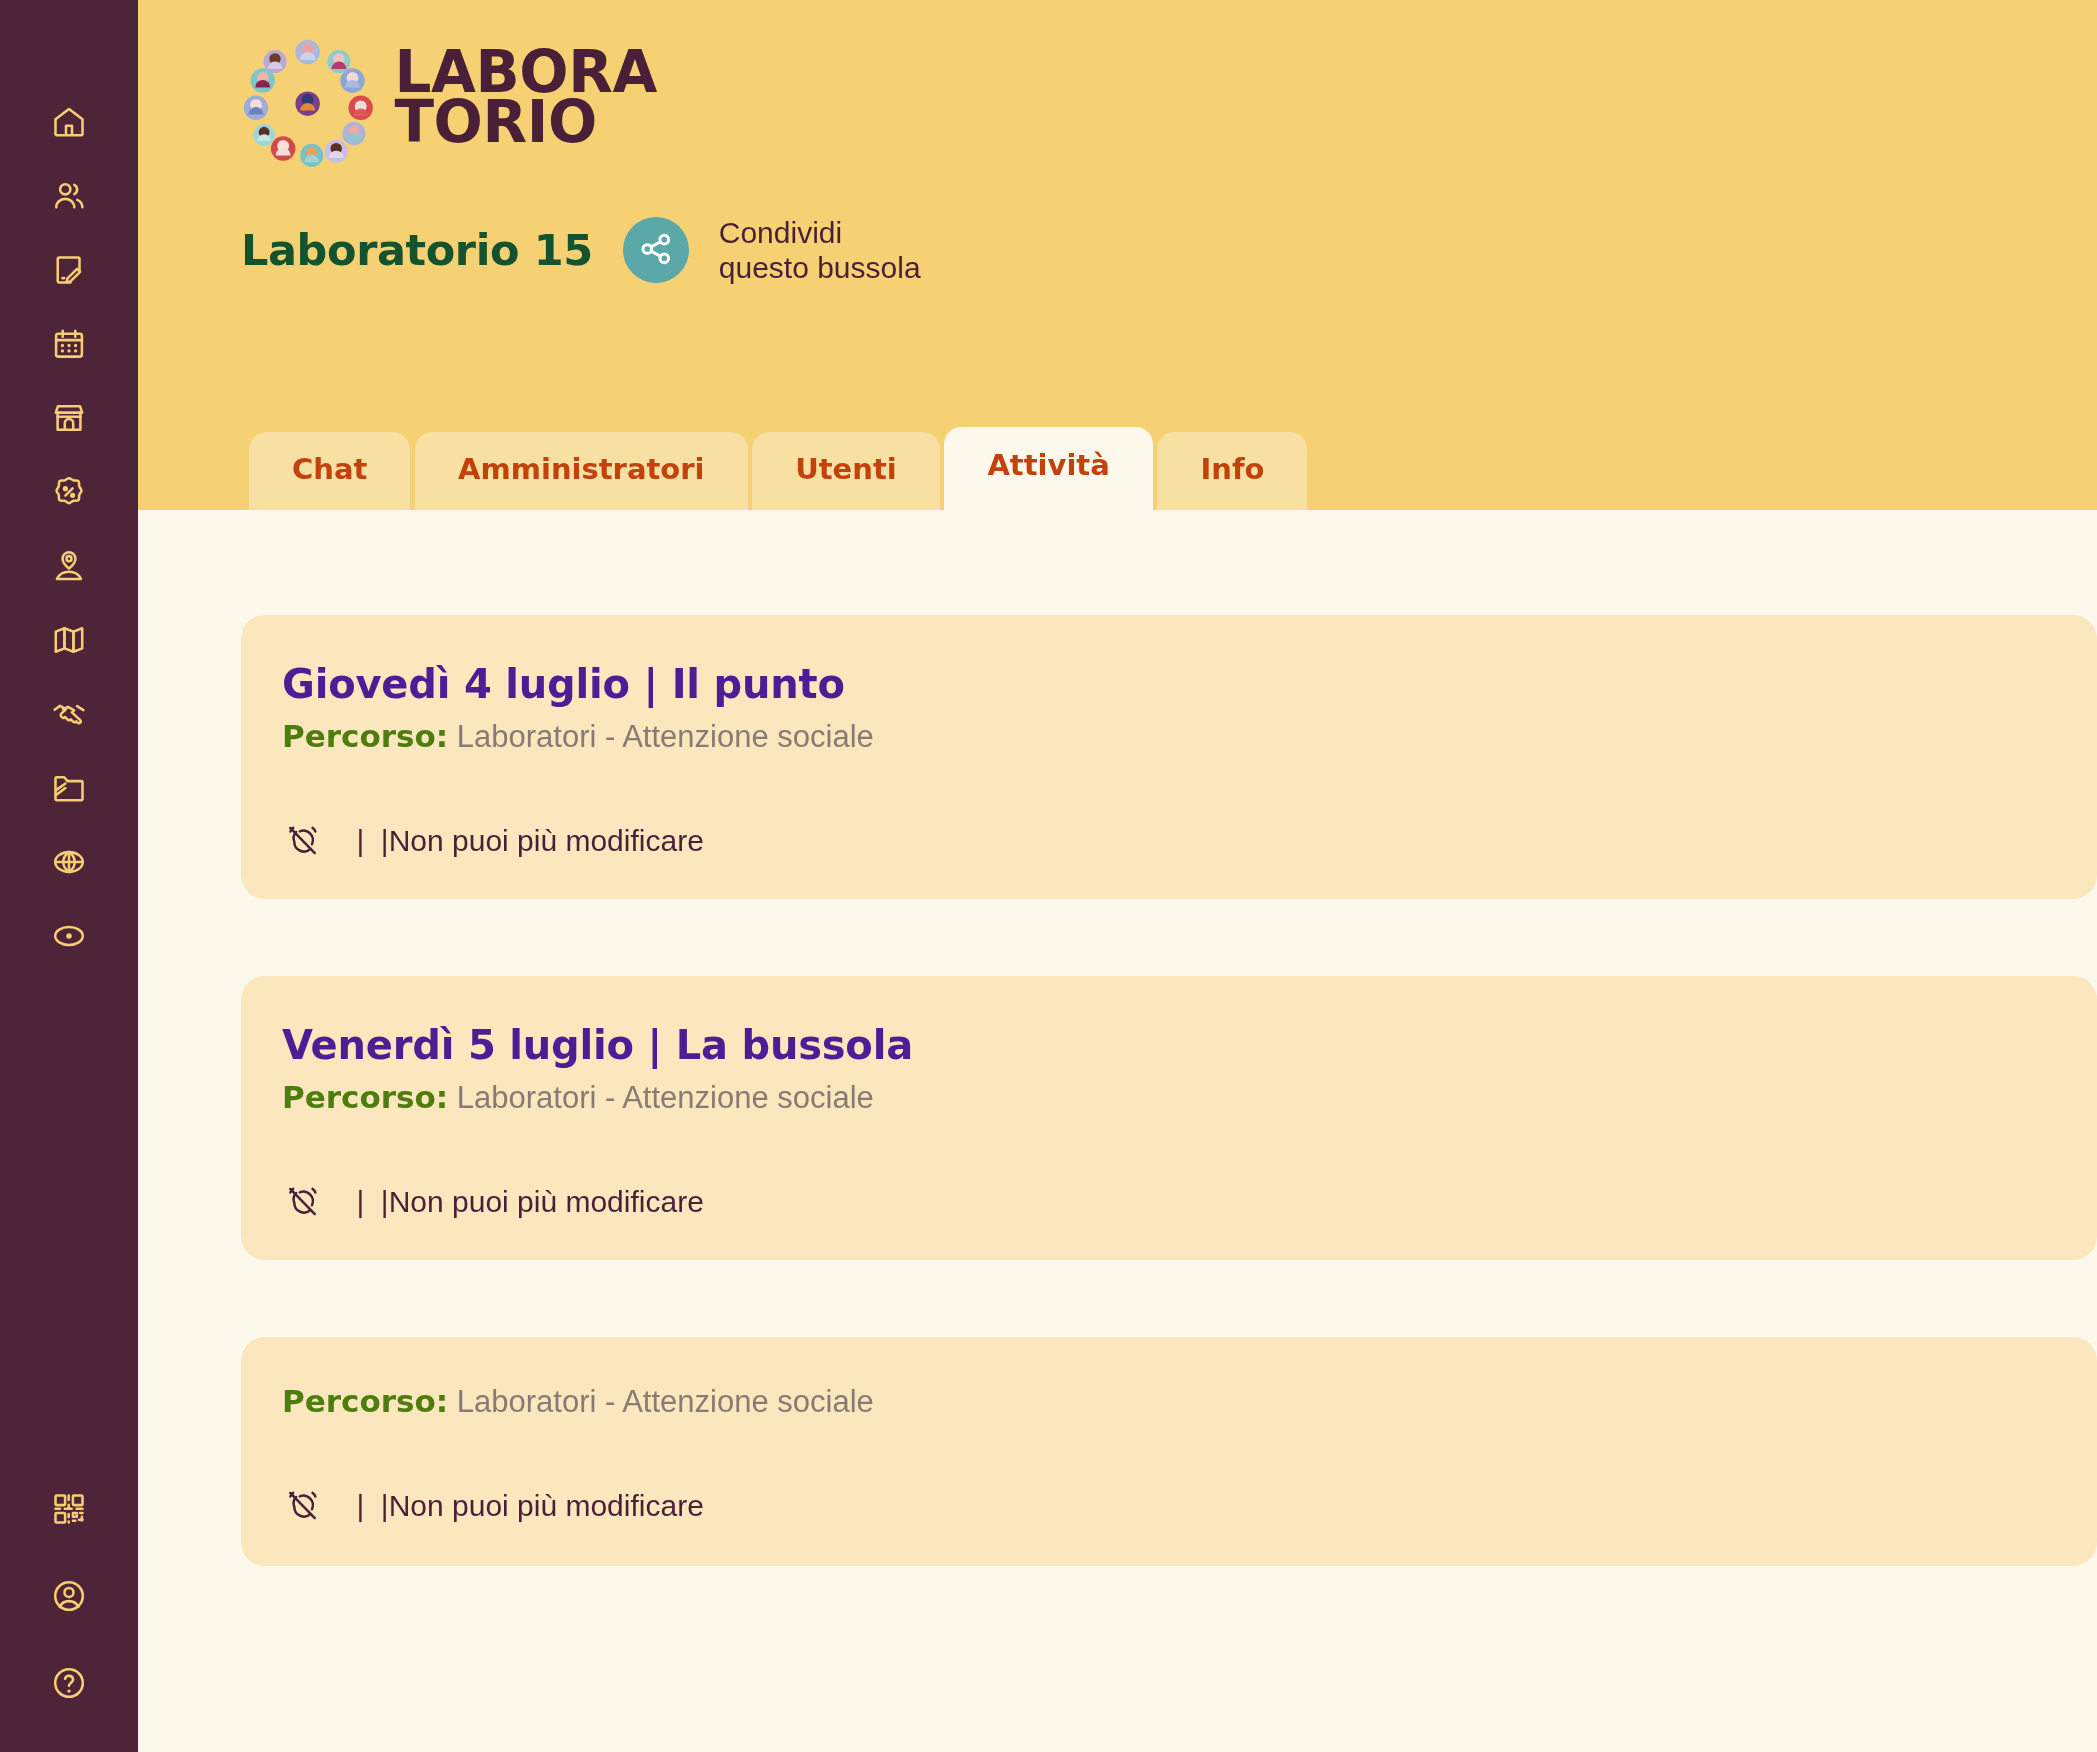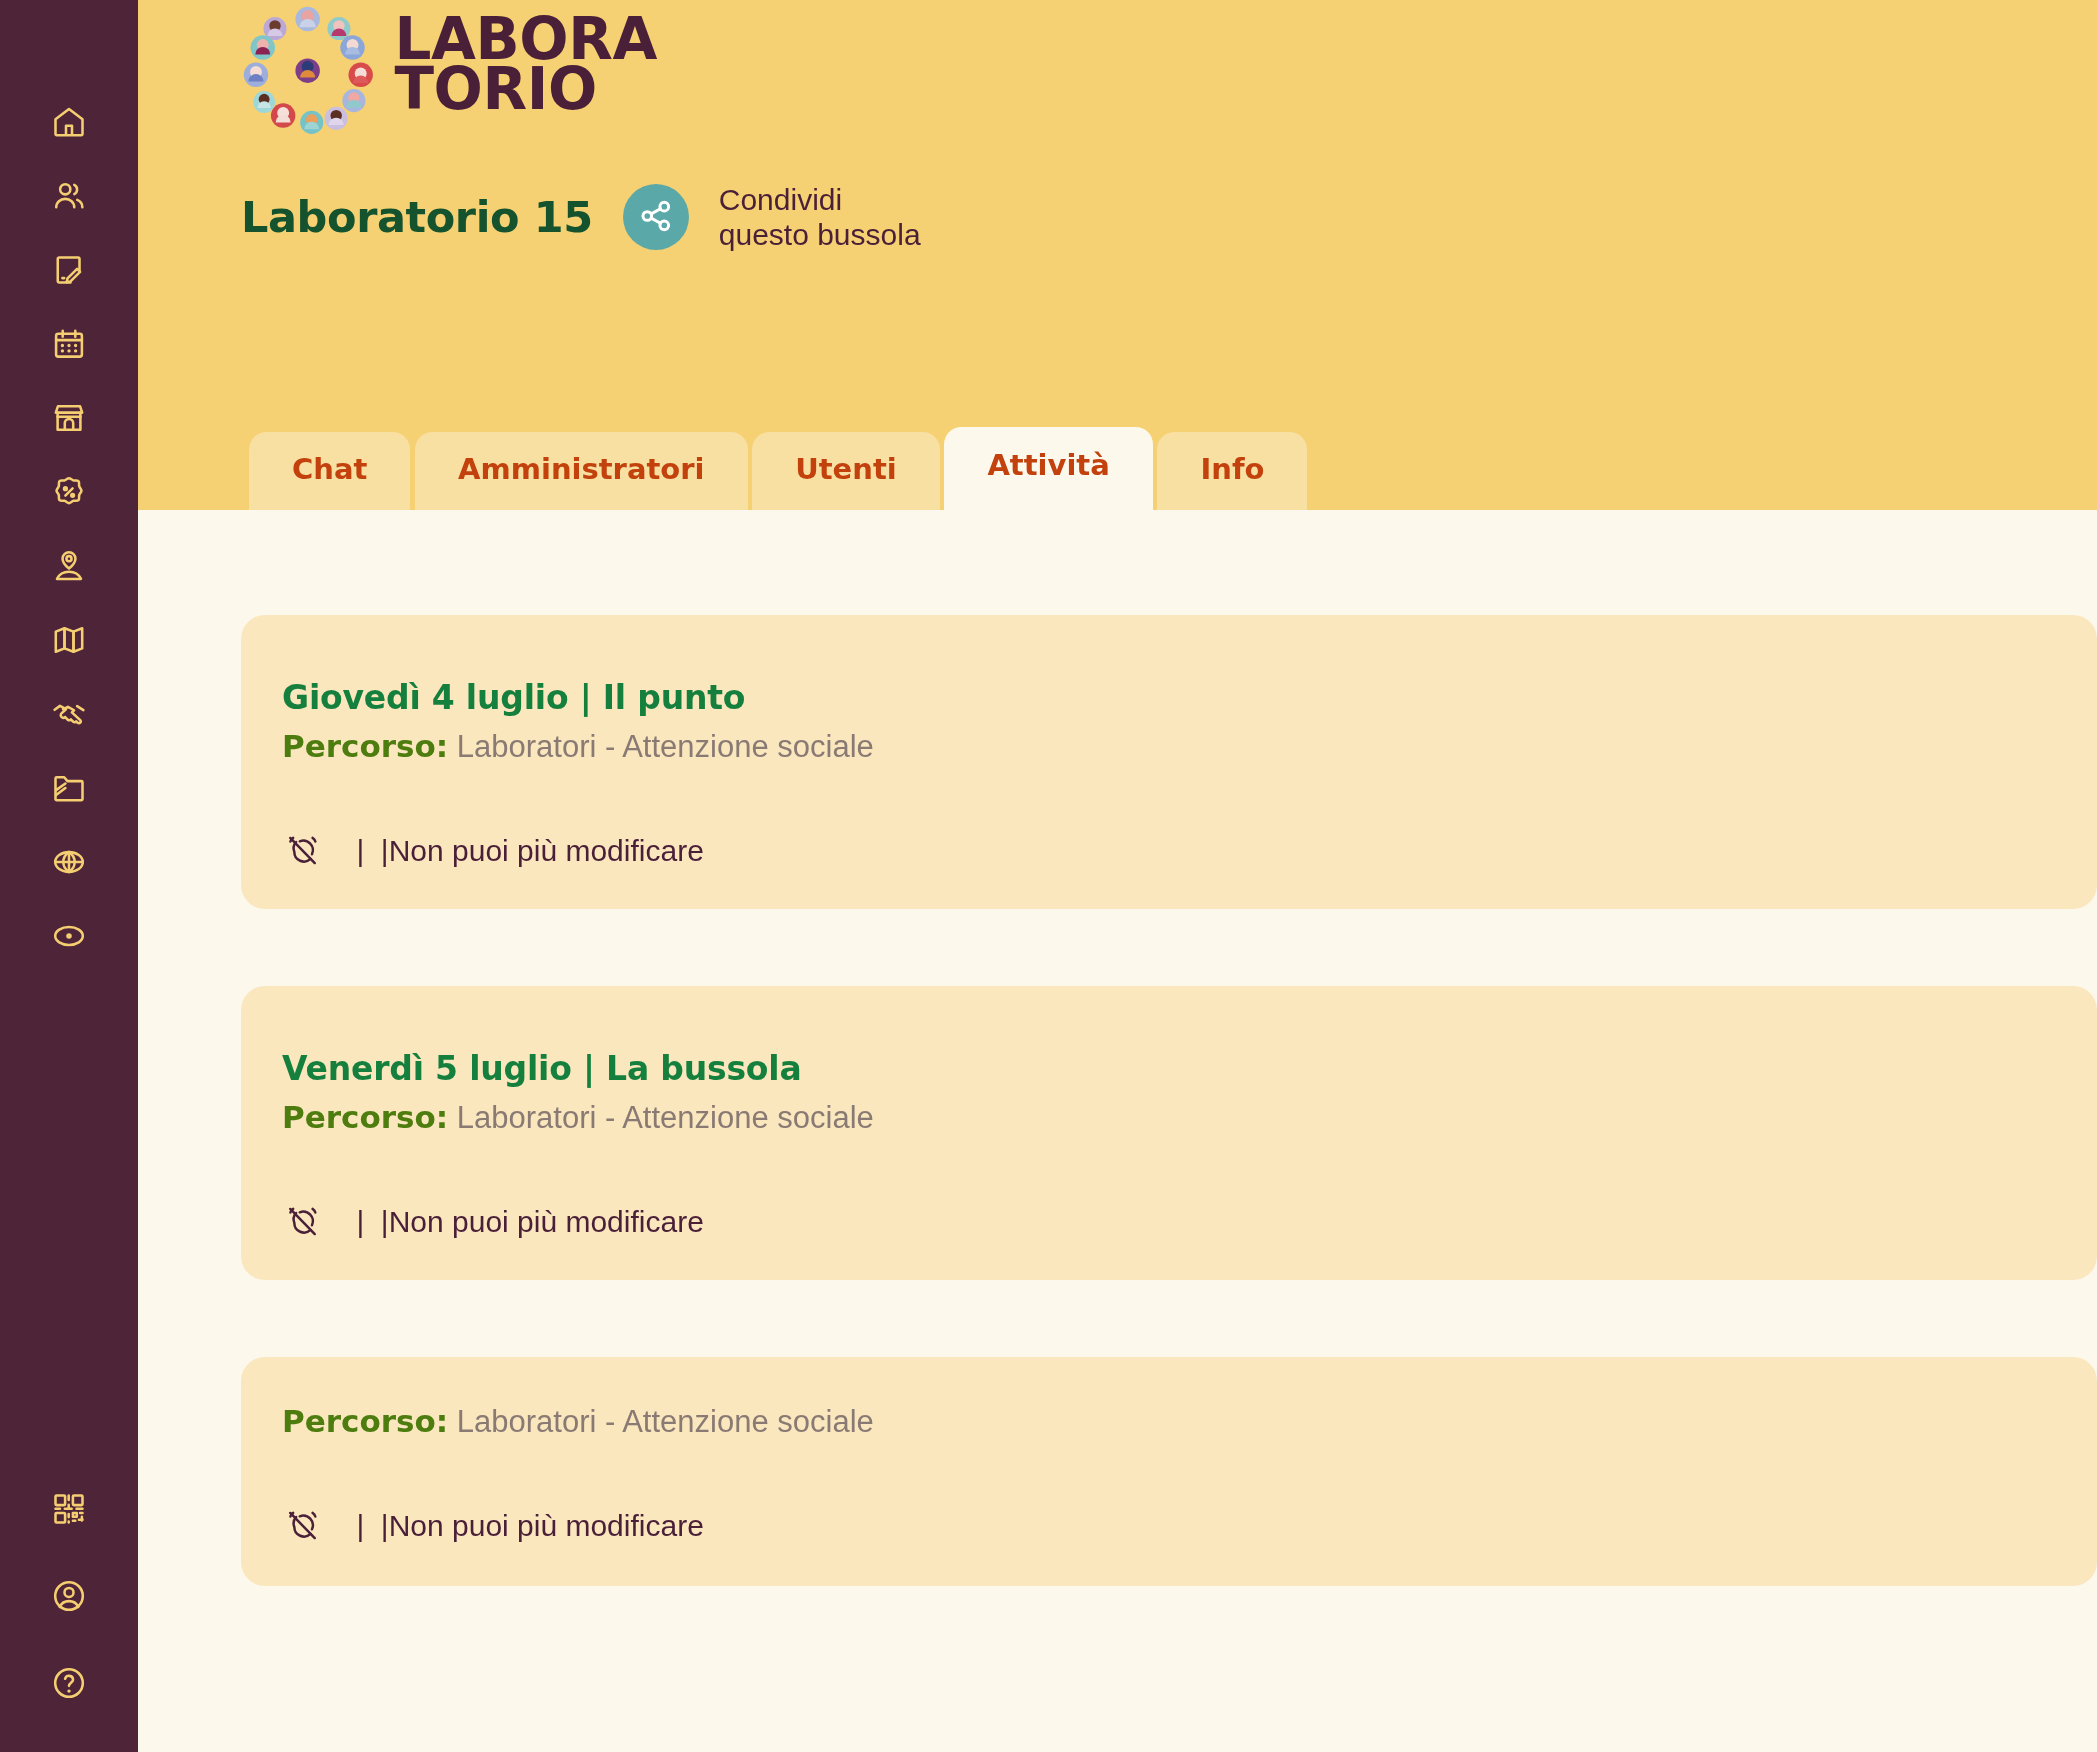--- a/index.html
+++ b/index.html
@@ -63,20 +63,21 @@
   
   .header {
     position: relative;
     height: 510px;
     background: #F5D173;
     padding-left: 103px;
   }
   .logo-row {
     display: flex;
     align-items: center;
+    padding-top: 33px;
     gap: 17.4px;
   }
   .logo-mark {
     width: 136px; height: 136px;
     flex: 0 0 136px;
     position: relative;
   }
   .logo-mark svg { display: block; }
   .logo-text {
     font-family: "DejaVu Sans", sans-serif;
@@ -164,25 +165,24 @@
     margin-left: 103px;
     margin-right: 0;
     margin-bottom: 77px;
     padding: 46px 0 38px 41px;
     min-height: 229px;
     position: relative;
   }
   .card-title {
     font-family: "DejaVu Sans", sans-serif;
     font-weight: 900;
-    font-size: 33px;
-    color: #15803d;
+    font-size: 40px;
+    color: #4c1d95;
     letter-spacing: -0.2px;
     margin-bottom: 11px;
-    margin-top: 17px;
   }
   .card-percorso {
     font-size: 31px;
     color: #8A7A74;
     font-family: "Liberation Sans", sans-serif;
   }
   .card-percorso b {
     color: #4d7c0f;
     font-family: "DejaVu Sans", sans-serif;
     font-weight: bold;

